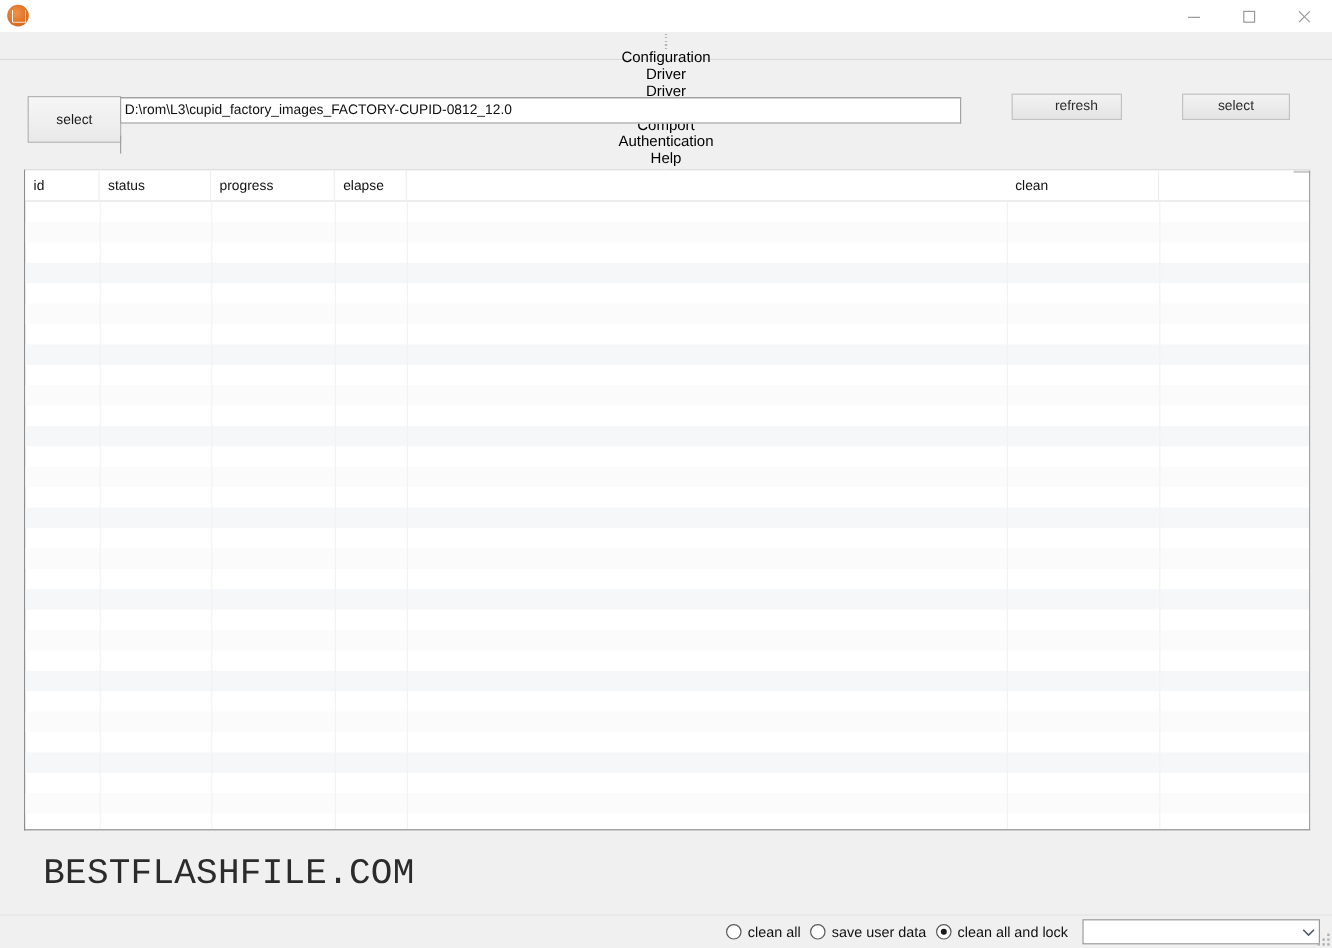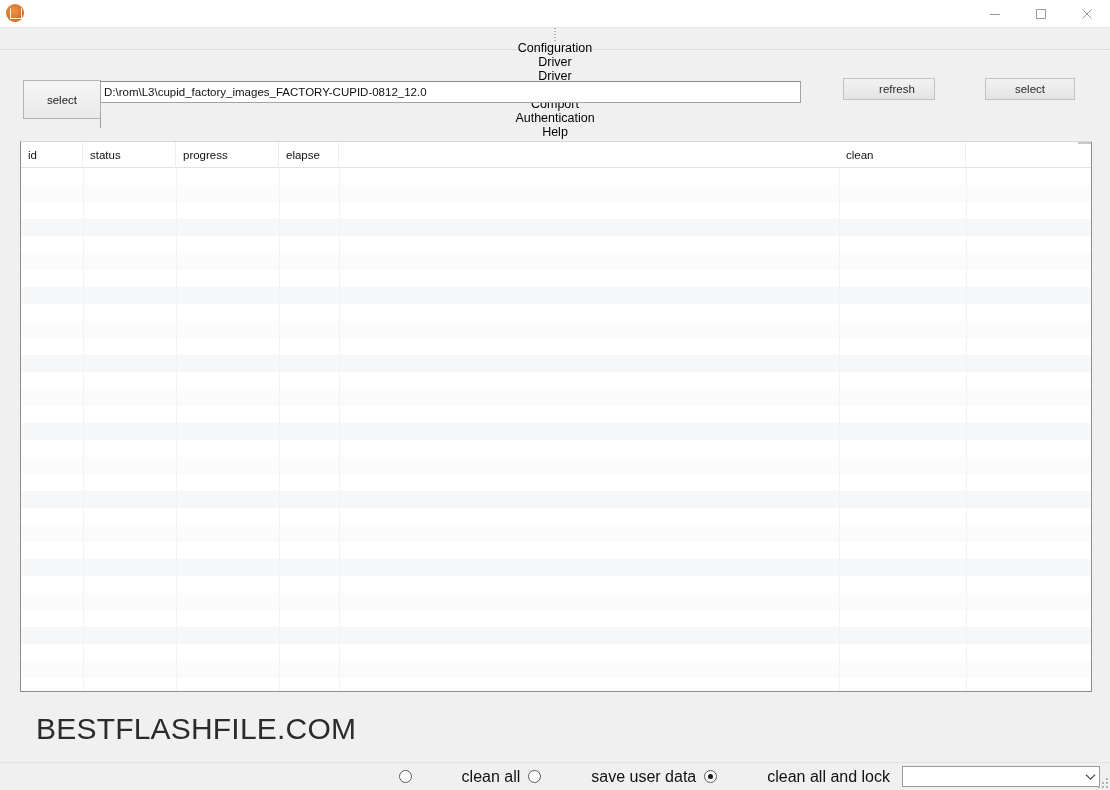--- a/index.html
+++ b/index.html
@@ -162,43 +162,42 @@
     width: 1px; background: #8d8d8d;
   }
   .hdr-tick {
     position: absolute; right: 0; top: 0;
     width: 14px; height: 2px; background: #c9c9c9;
   }
 
   
   .watermark {
     position: absolute; left: 36px; top: 712px;
-    font-family: Liberation Sans, sans-serif;
+    font-family: Liberation Mono, monospace;
     font-size: 30px; font-weight: 400;
     letter-spacing: 0.2px;
     color: #2b2b2b;
     user-select: none;
     white-space: nowrap;
   }
 
   
   .statusbar {
     position: absolute; left: 0; bottom: 0;
     width: 1110px; height: 28px;
     background: #f0f0f0;
     border-top: 1px solid #e3e3e3;
     display: flex; align-items: center; justify-content: flex-end;
   }
   .radio-group { display: flex; align-items: center; }
   .radio {
     display: flex; align-items: center;
     margin-right: 8px;
-    font-size: 16px; color: #111;
-    user-select: none;
-    gap: 45px;
+    font-size: 12px; color: #111;
+    user-select: none;
   }
   .radio .dot {
     width: 13px; height: 13px;
     border: 1px solid #5a5a5a;
     border-radius: 50%;
     background: #fff;
     margin-right: 5px;
     position: relative;
     flex: 0 0 auto;
   }

